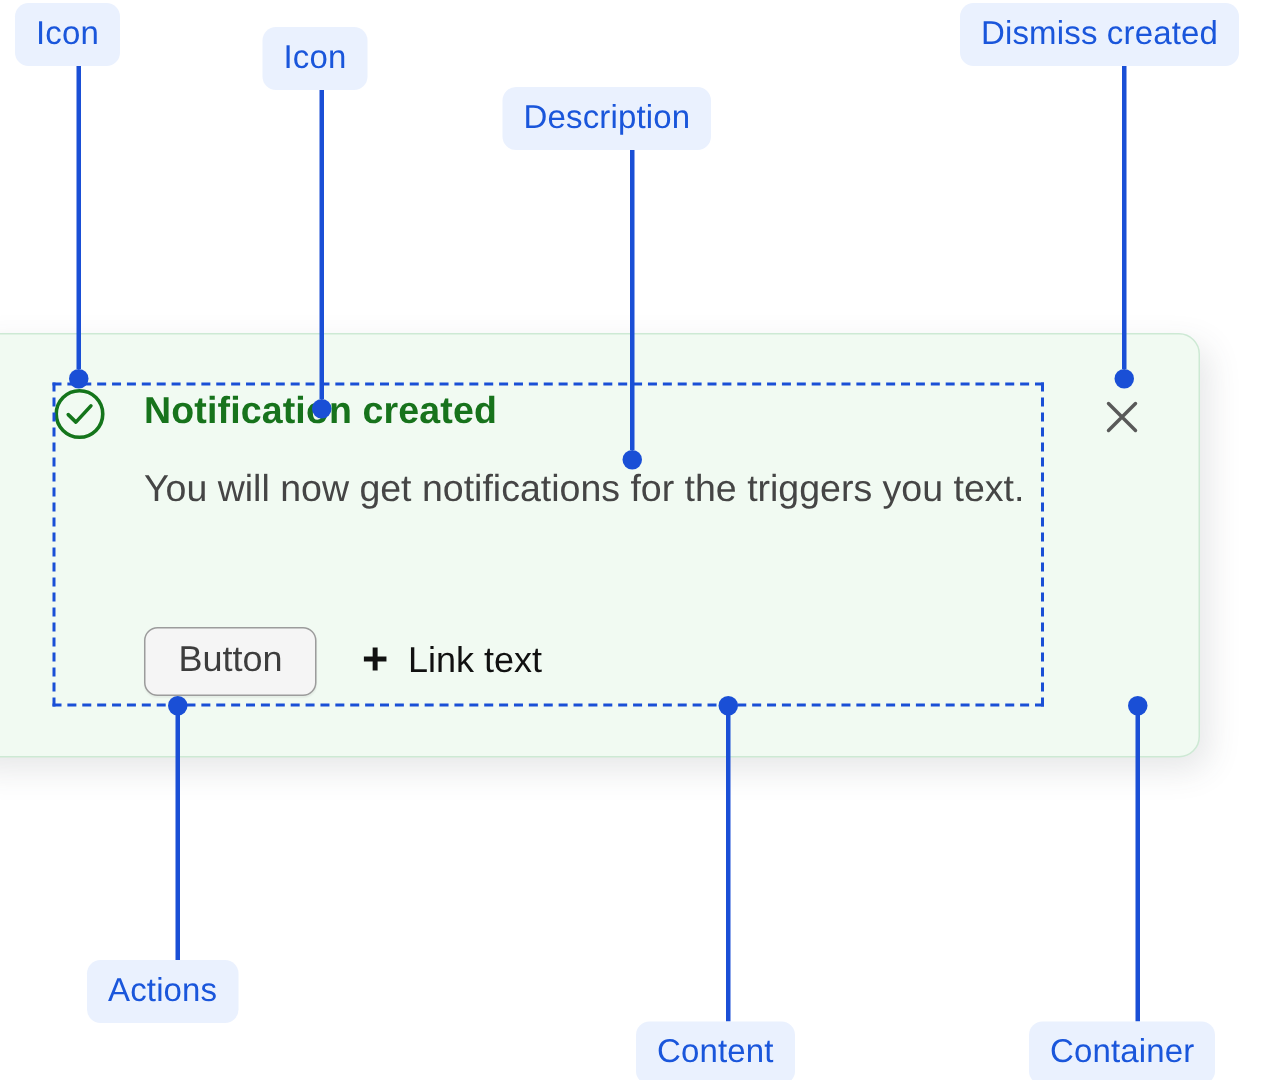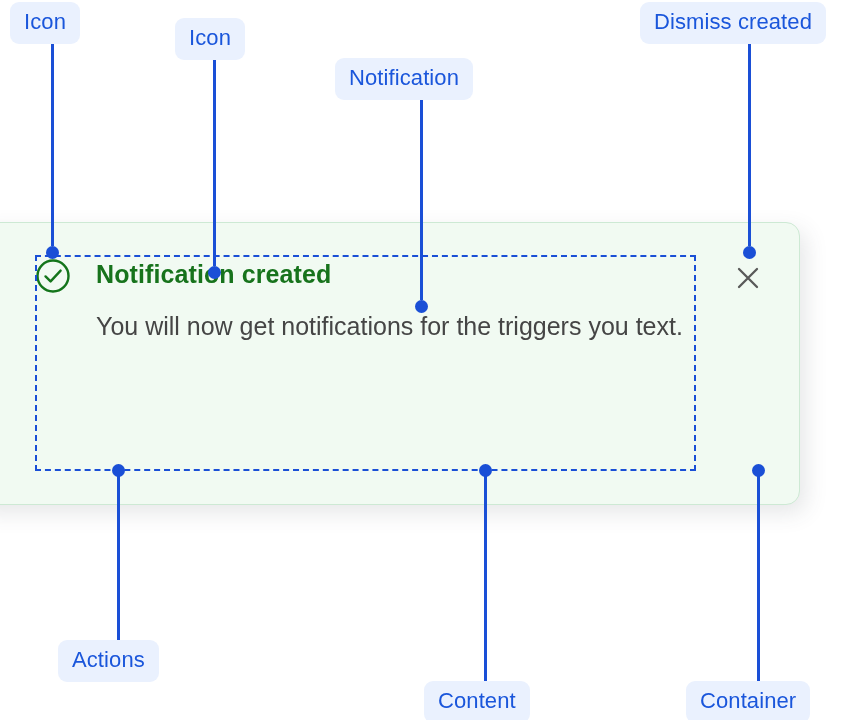--- a/index.html
+++ b/index.html
@@ -168,39 +168,46 @@
     <svg width="36" height="36" viewBox="0 0 36 36" aria-hidden="true">
       <circle cx="18" cy="18" r="15.5" fill="none" stroke="#14751b" stroke-width="2.4"></circle>
       <path d="M10.5 18.4 L15.6 23.4 L25.6 12.6" fill="none" stroke="#14751b" stroke-width="2.4" stroke-linecap="round" stroke-linejoin="round"></path>
     </svg>
   </span>
 
   <div id="notif-title">Notification created</div>
 
   <div id="notif-desc">You will now get notifications for the triggers you text.</div>
 
+  <div id="actions-row">
+    <button id="action-button">Button</button>
+    <span id="link-action">
+      <span id="link-plus">+</span>
+      <span id="link-label">Link text</span>
+    </span>
+  </div>
 
   <span id="dismiss-button">
     <svg width="30" height="30" viewBox="0 0 30 30" aria-hidden="true">
       <path d="M6 6 L24 24 M24 6 L6 24" fill="none" stroke="#595959" stroke-width="2.3" stroke-linecap="round"></path>
     </svg>
   </span>
 
   <div id="content-box"></div>
 
   <div id="anno-layer">
       <div class="leader-line" style="left: 51px; top: 42px; height: 204px;"></div>
       <div class="leader-dot" style="left: 46px; top: 246px;"></div>
       <div class="anno-pill" style="left: 10px; top: 2px; text-align: right;">Icon</div>
       <div class="leader-line" style="left: 213px; top: 58px; height: 208px;"></div>
       <div class="leader-dot" style="left: 208px; top: 266px;"></div>
       <div class="anno-pill" style="left: 175px; top: 18px;">Icon</div>
       <div class="leader-line" style="left: 420px; top: 98px; height: 202px;"></div>
       <div class="leader-dot" style="left: 415px; top: 300px;"></div>
-      <div class="anno-pill" style="left: 335px; top: 58px;">Notification</div>
+      <div class="anno-pill" style="left: 335px; top: 58px;">Description</div>
       <div class="leader-line" style="left: 748px; top: 42px; height: 204px;"></div>
       <div class="leader-dot" style="left: 743px; top: 246px;"></div>
       <div class="anno-pill" style="left: 640px; top: 2px;">Dismiss created</div>
       <div class="leader-line" style="left: 117px; top: 476px; height: 200px;"></div>
       <div class="leader-dot" style="left: 112px; top: 464px;"></div>
       <div class="anno-pill" style="left: 58px; top: 640px;">Actions</div>
       <div class="leader-line" style="left: 484px; top: 476px; height: 205px;"></div>
       <div class="leader-dot" style="left: 479px; top: 464px;"></div>
       <div class="anno-pill" style="left: 424px; top: 681px;">Content</div>
       <div class="leader-line" style="left: 757px; top: 476px; height: 205px;"></div>

